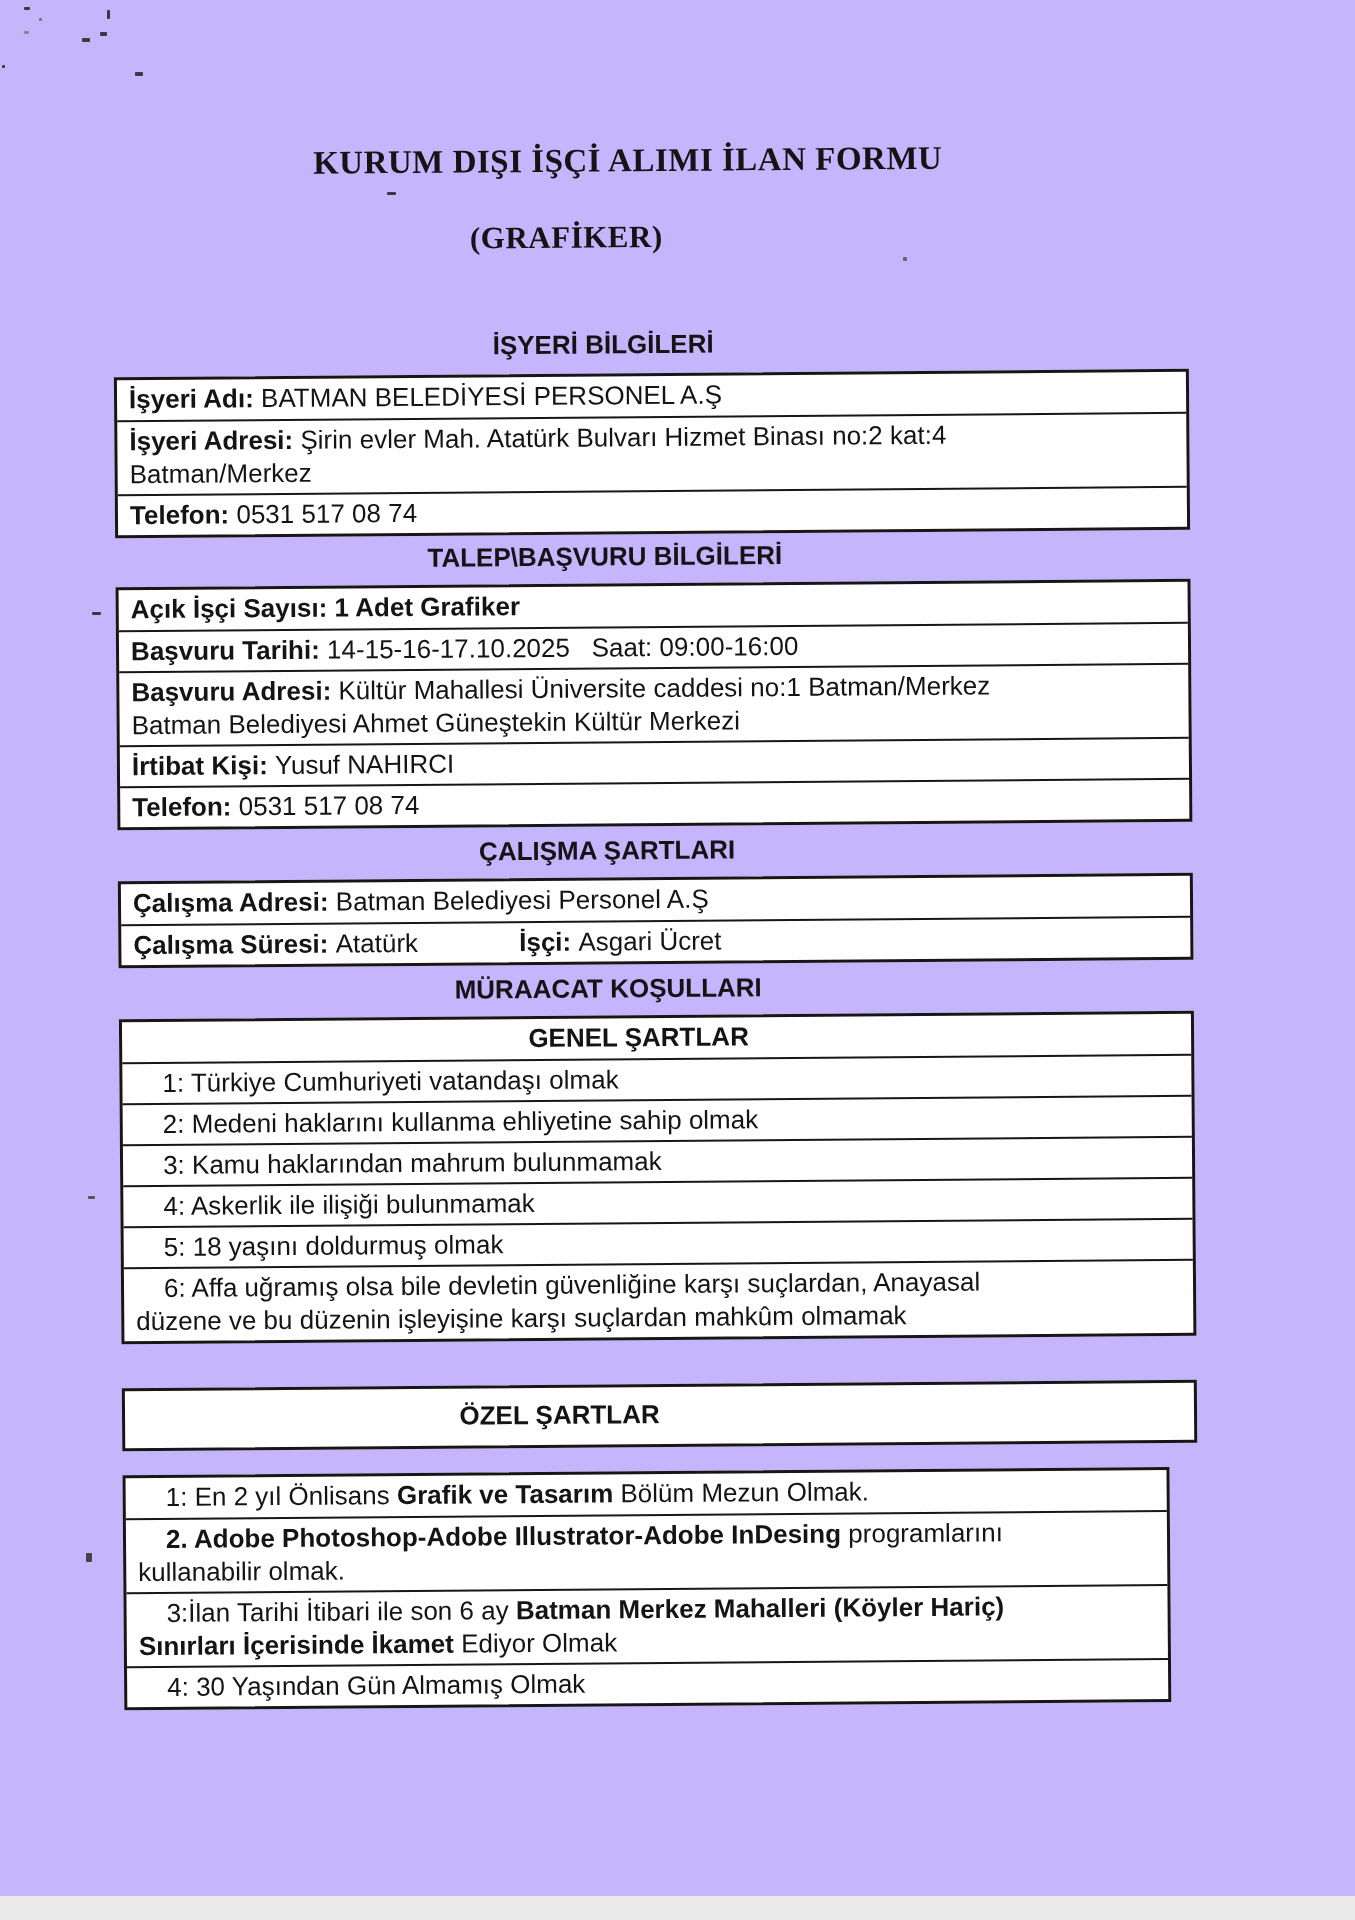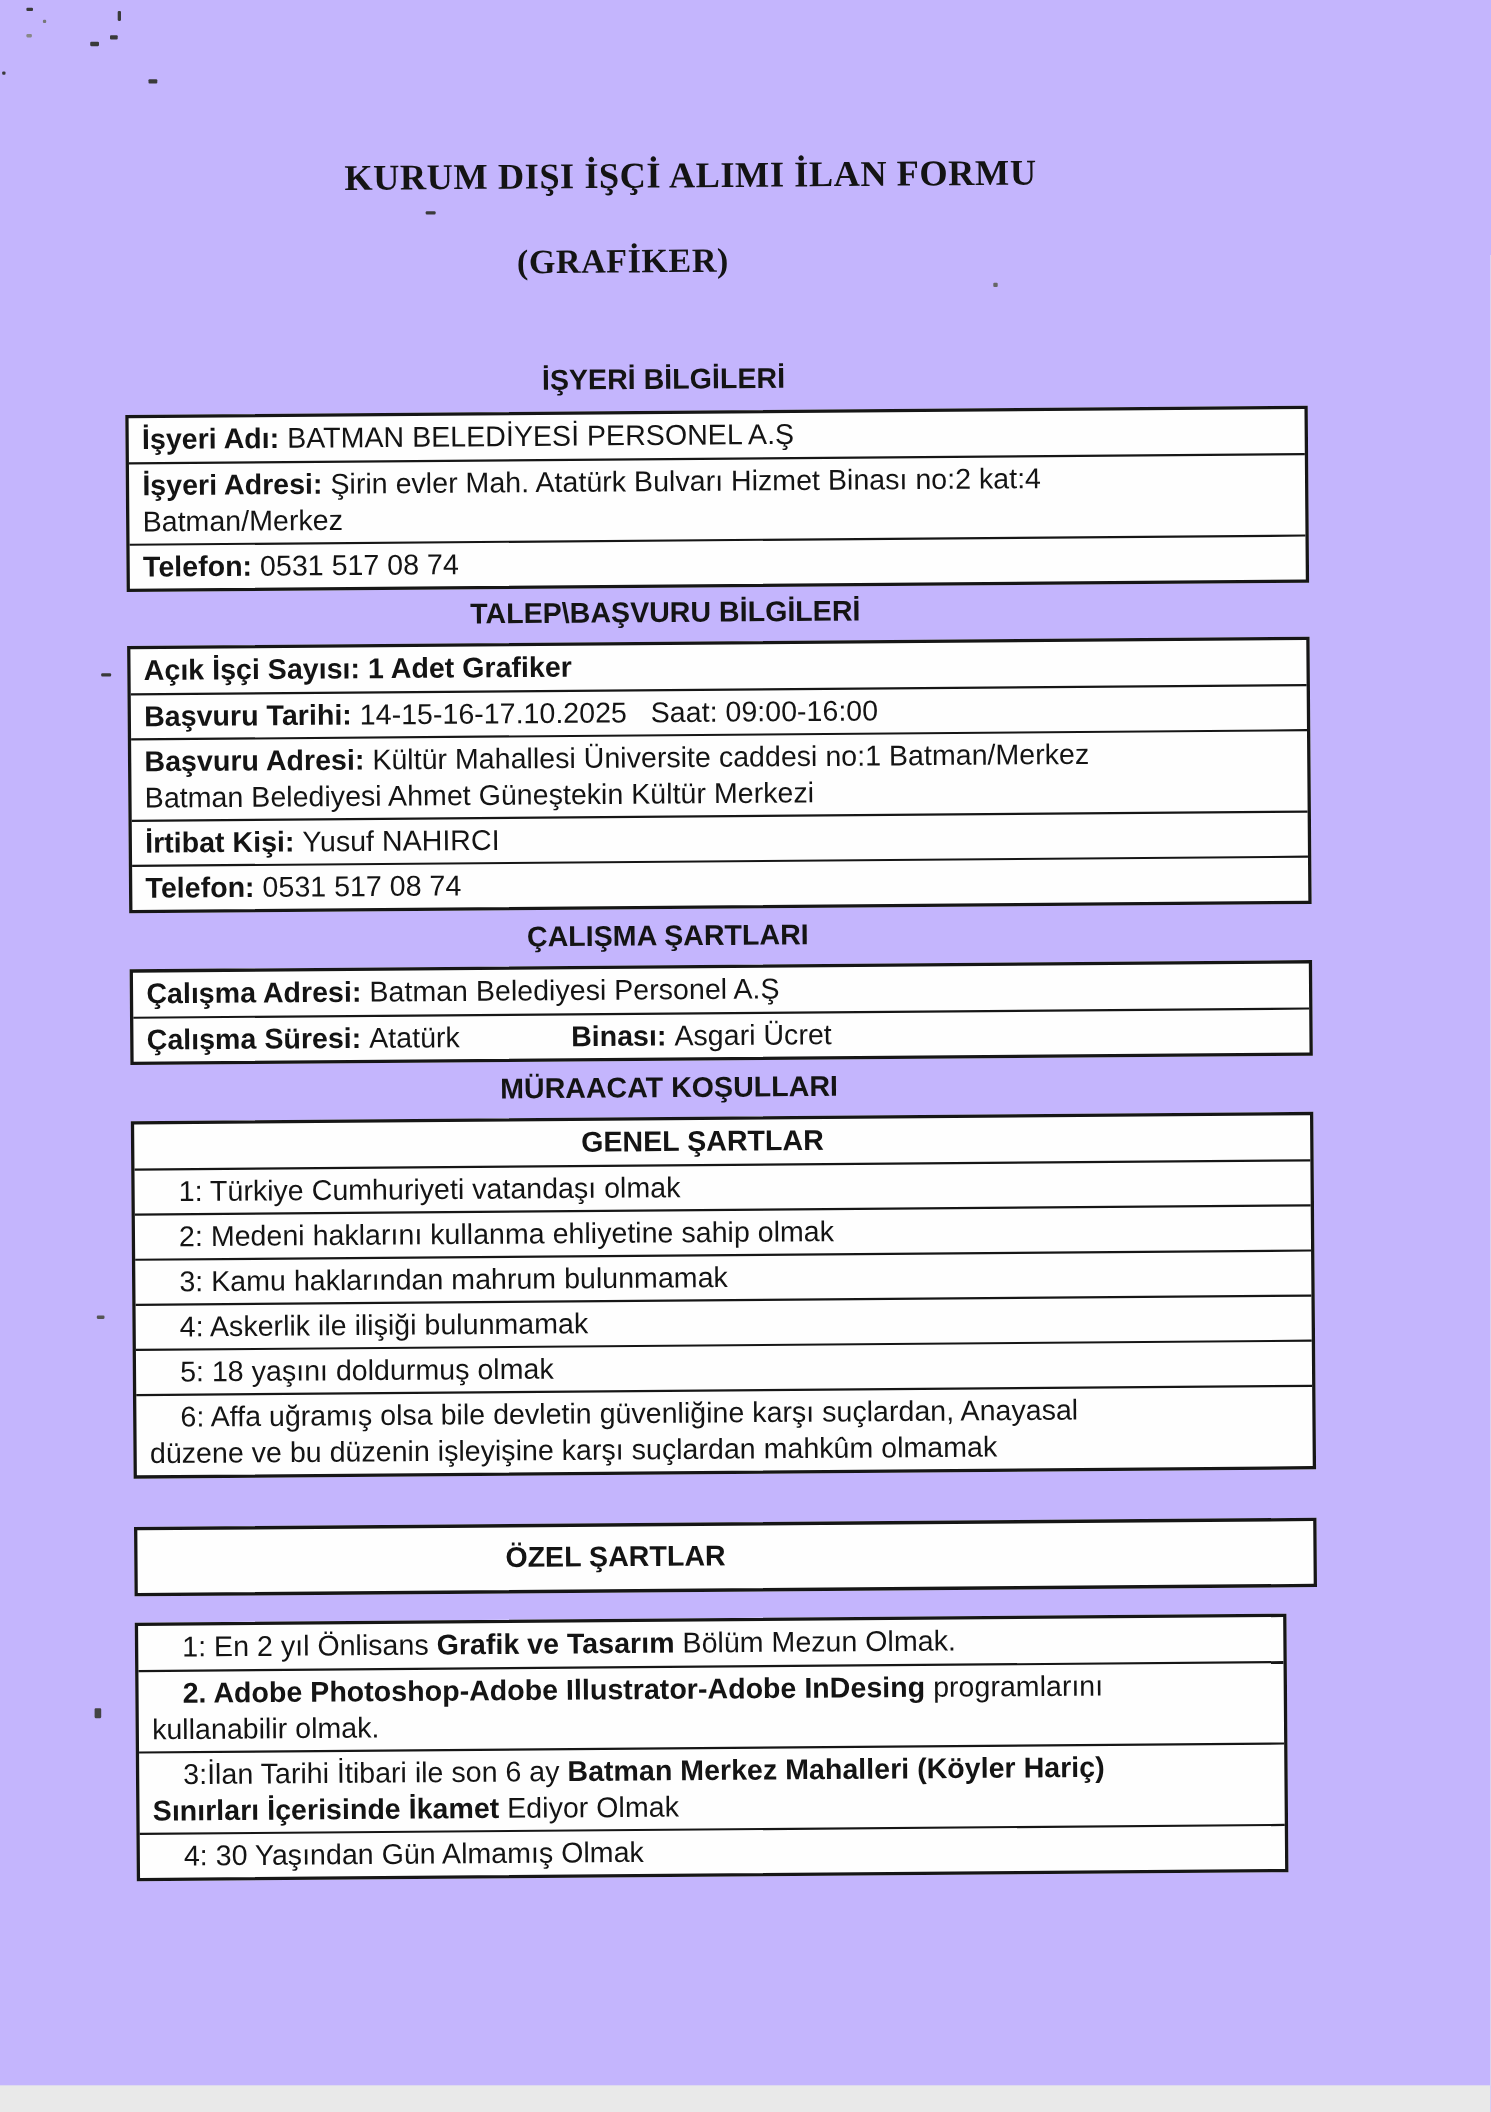--- a/index.html
+++ b/index.html
@@ -138,21 +138,21 @@
       <div class="row"><b>Başvuru Adresi: </b><span>Kültür Mahallesi Üniversite caddesi no:1 Batman/Merkez
 Batman Belediyesi Ahmet Güneştekin Kültür Merkezi</span></div>
       <div class="row"><b>İrtibat Kişi: </b><span>Yusuf NAHIRCI</span></div>
       <div class="row"><b>Telefon: </b><span>0531 517 08 74</span></div>
     </div>
 
     <div class="sec-h h-calisma">ÇALIŞMA ŞARTLARI</div>
 
     <div class="tbl">
       <div class="row"><b>Çalışma Adresi: </b><span>Batman Belediyesi Personel A.Ş</span></div>
-      <div class="row"><b>Çalışma Süresi: </b><span>Atatürk</span><span>&nbsp;&nbsp;&nbsp;&nbsp;&nbsp;&nbsp;&nbsp;&nbsp;&nbsp;&nbsp;&nbsp;&nbsp;&nbsp;&nbsp;</span><b>Binası: </b><span>Asgari Ücret</span></div>
+      <div class="row"><b>Çalışma Süresi: </b><span>Atatürk</span><span>&nbsp;&nbsp;&nbsp;&nbsp;&nbsp;&nbsp;&nbsp;&nbsp;&nbsp;&nbsp;&nbsp;&nbsp;&nbsp;&nbsp;</span><b>İşçi: </b><span>Asgari Ücret</span></div>
     </div>
 
     <div class="sec-h h-muraacat">MÜRAACAT KOŞULLARI</div>
 
     <div class="tbl tbl-genel items">
       <div class="row header-row">GENEL ŞARTLAR</div>
       <div class="row"><span>1: Türkiye Cumhuriyeti vatandaşı olmak</span></div>
       <div class="row"><span>2: Medeni haklarını kullanma ehliyetine sahip olmak</span></div>
       <div class="row"><span>3: Kamu haklarından mahrum bulunmamak</span></div>
       <div class="row"><span>4: Askerlik ile ilişiği bulunmamak</span></div>

